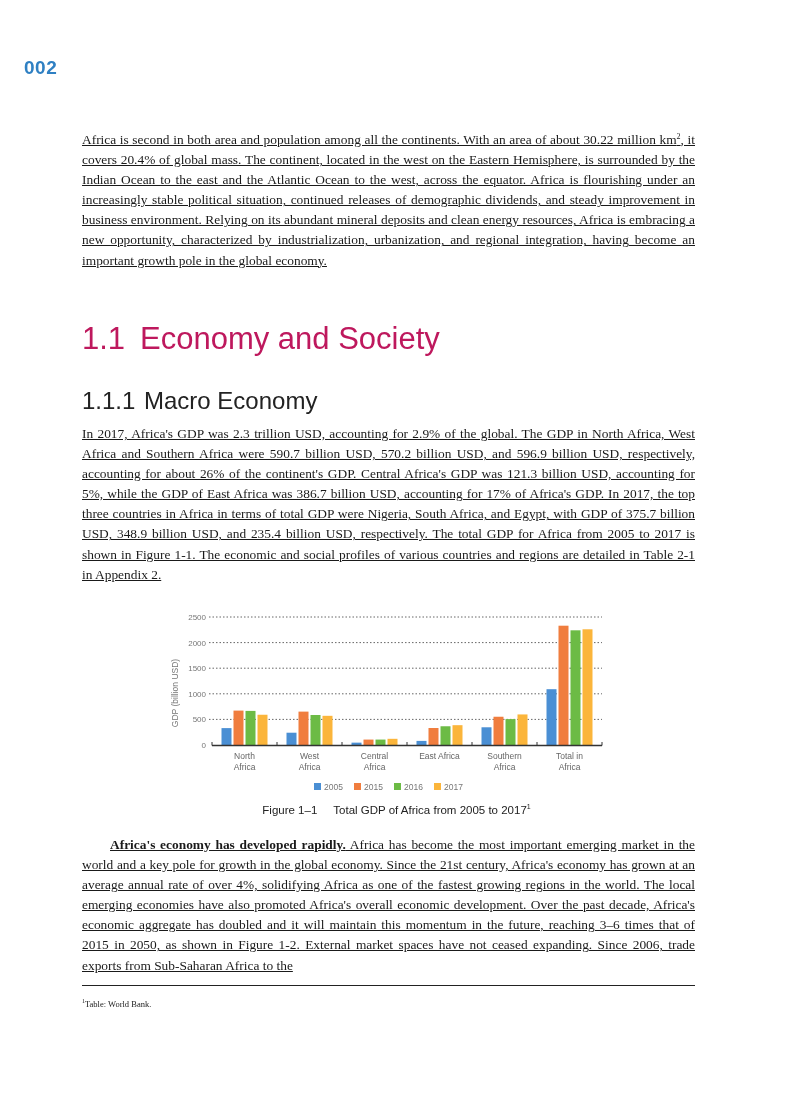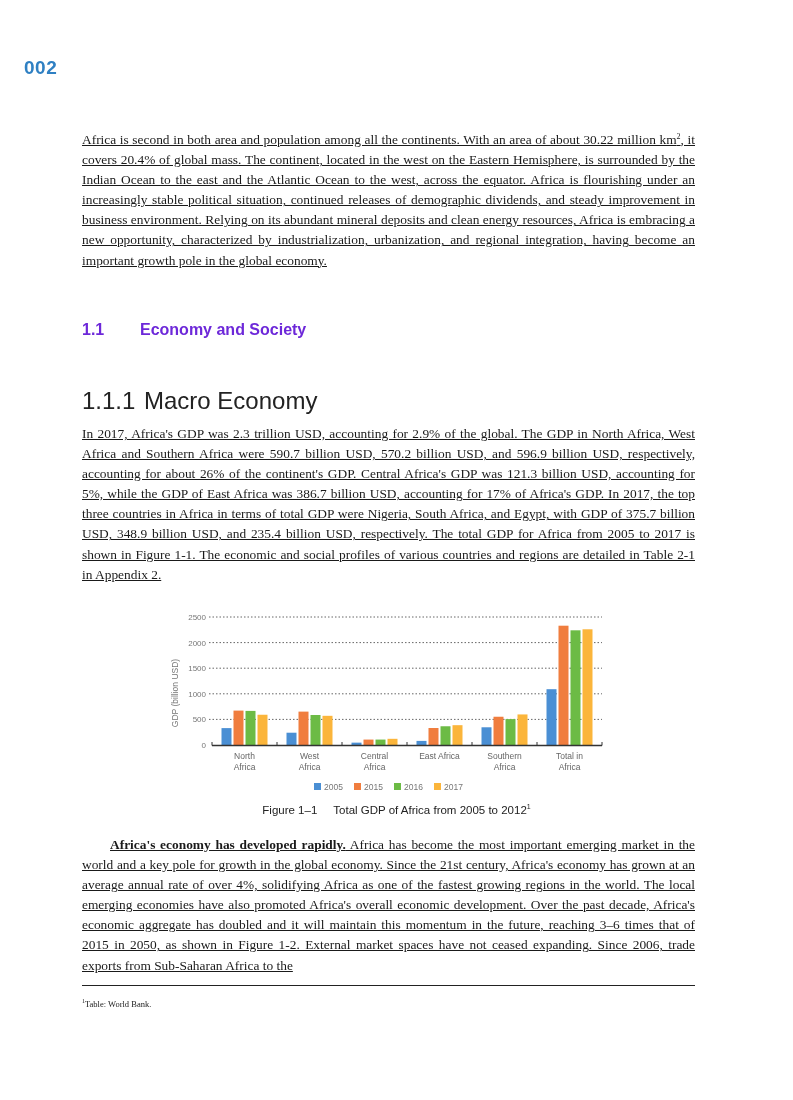--- a/index.html
+++ b/index.html
@@ -14,22 +14,22 @@
     font-family: "Liberation Serif", serif; font-size: 13.4px;
     line-height: 20.1px; color: #1a1a1a; text-align: justify;
     margin: 0;
     text-decoration: underline;
   }
   .body-text sup { font-size: 8px; line-height: 0; }
   .indent { text-indent: 28px; }
   .lead { font-weight: bold; }
   .section-title {
     position: absolute; left: 82px; top: 321px;
-    font-family: "Liberation Sans", sans-serif; font-weight: bold;
-    font-size: 16px; color: #6d28d9; margin: 0;
+    font-family: "Liberation Sans", sans-serif; font-weight: normal;
+    font-size: 31px; color: #be185d; margin: 0;
   }
   .section-title .num { display: inline-block; width: 58px; }
   .subsection-title {
     position: absolute; left: 82px; top: 387px;
     font-family: "Liberation Sans", sans-serif; font-weight: normal;
     font-size: 24px; color: #222; margin: 0;
   }
   .subsection-title .num { display: inline-block; width: 62px; }
   .chart-wrap { position: absolute; left: 160px; top: 605px; width: 460px; height: 200px; }
   .chart-wrap svg { position: absolute; left: 0; top: 0; }
@@ -142,18 +142,18 @@
         </g>
         <g>
           <rect x="274" y="178" width="7" height="7" fill="#fbb53b"></rect>
           <text x="284" y="185" class="legend-text">2017</text>
         </g>
       </g>
     <text id="y-axis-title" class="axis-title" transform="translate(18,88) rotate(-90)" text-anchor="middle">GDP (billion USD)</text>
   </svg>
 </div>
 
-<div class="figure-caption"><span class="cap-num">Figure 1–1</span><span>Total GDP of Africa from 2005 to 2012</span><sup>1</sup></div>
+<div class="figure-caption"><span class="cap-num">Figure 1–1</span><span>Total GDP of Africa from 2005 to 2017</span><sup>1</sup></div>
 
 <p class="body-text indent" style="top:835px;"><span class="lead">Africa's economy has developed rapidly.</span><span> Africa has become the most important emerging market in the world and a key pole for growth in the global economy. Since the 21st century, Africa's economy has grown at an average annual rate of over 4%, solidifying Africa as one of the fastest growing regions in the world. The local emerging economies have also promoted Africa's overall economic development. Over the past decade, Africa's economic aggregate has doubled and it will maintain this momentum in the future, reaching 3–6 times that of 2015 in 2050, as shown in Figure 1-2. External market spaces have not ceased expanding. Since 2006, trade exports from Sub-Saharan Africa to the</span></p>
 
 <div class="footnote-rule"></div>
 <div class="footnote"><sup>1</sup><span>Table: World Bank.</span></div>
 
 </body></html>

